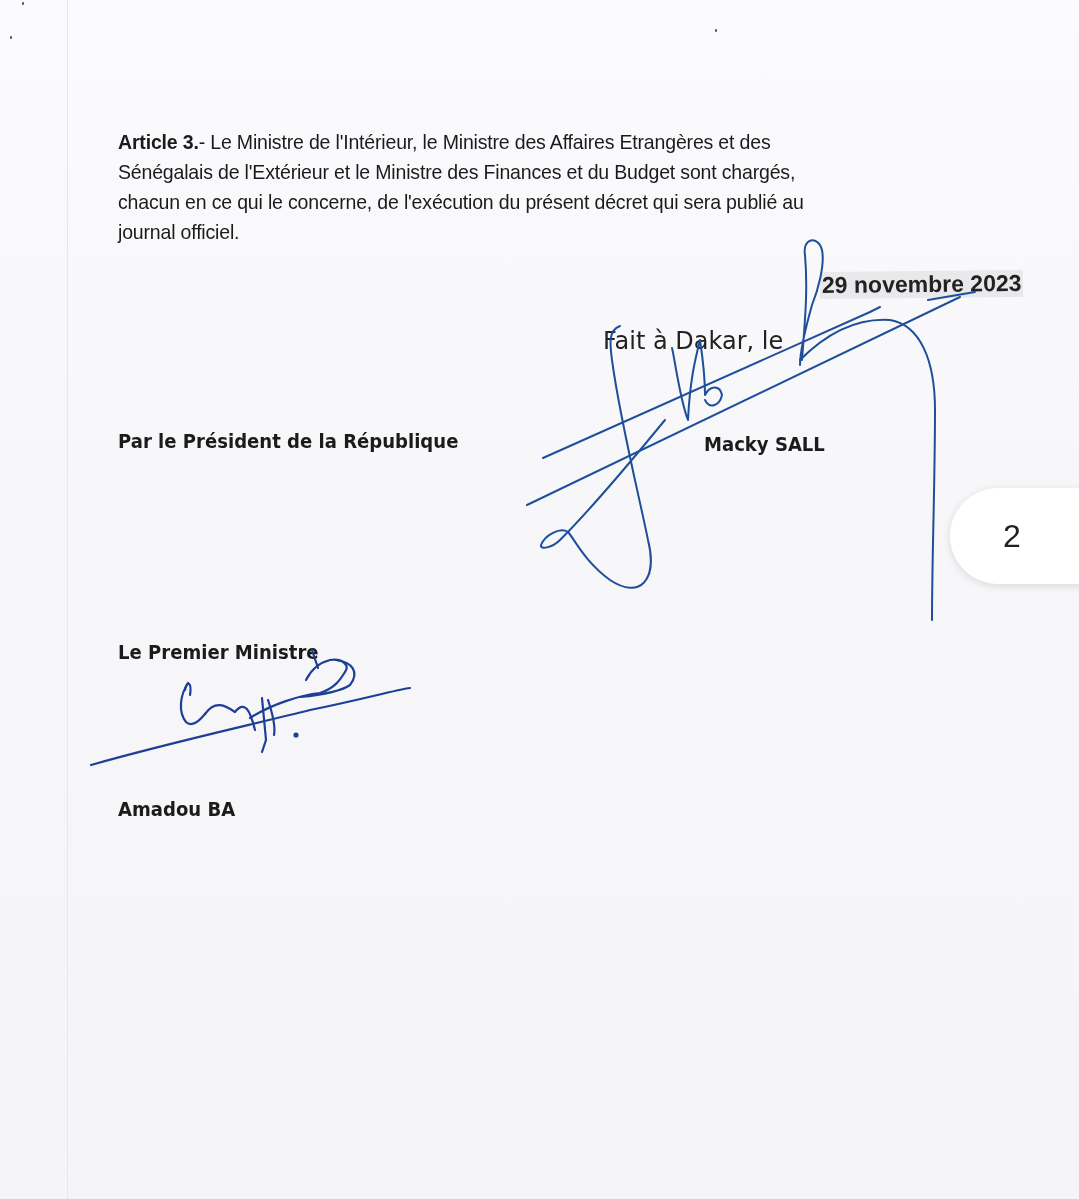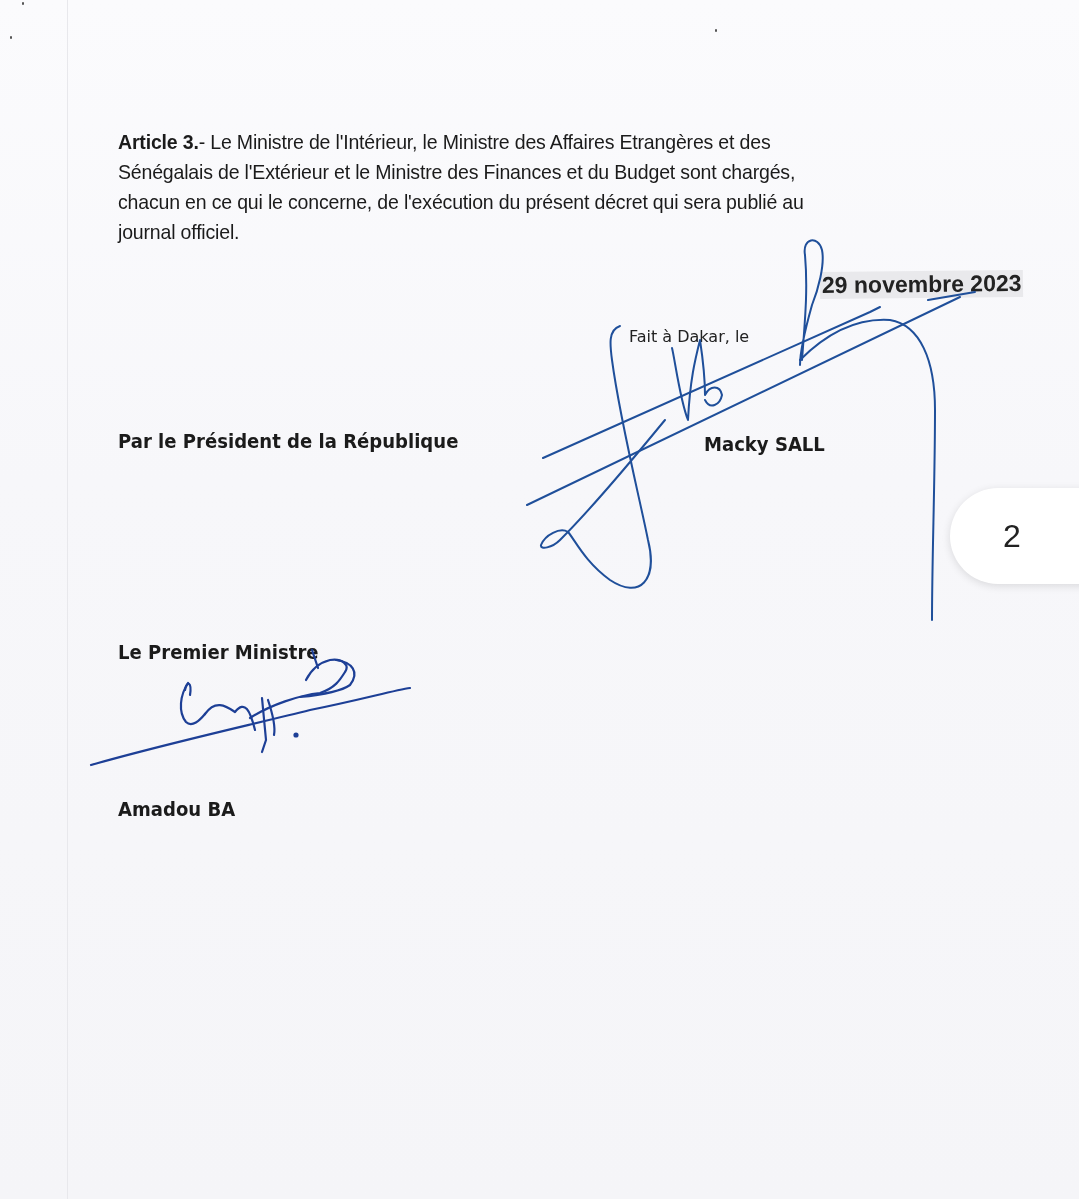--- a/index.html
+++ b/index.html
@@ -68,24 +68,24 @@
       font-weight: bold;
       font-size: 23px;
       color: #222;
       white-space: nowrap;
       background: #e9e9ec;
       padding: 0 2px;
       transform: rotate(-0.6deg);
     }
     .fait {
       position: absolute;
-      left: 629px;
+      left: 603px;
       top: 327px;
       font-family: "DejaVu Sans", sans-serif;
-      font-size: 16px;
+      font-size: 24px;
       color: #222;
       white-space: nowrap;
       text-align: right;
     }
     .page-badge {
       position: absolute;
       left: 950px;
       top: 488px;
       width: 160px;
       height: 96px;

